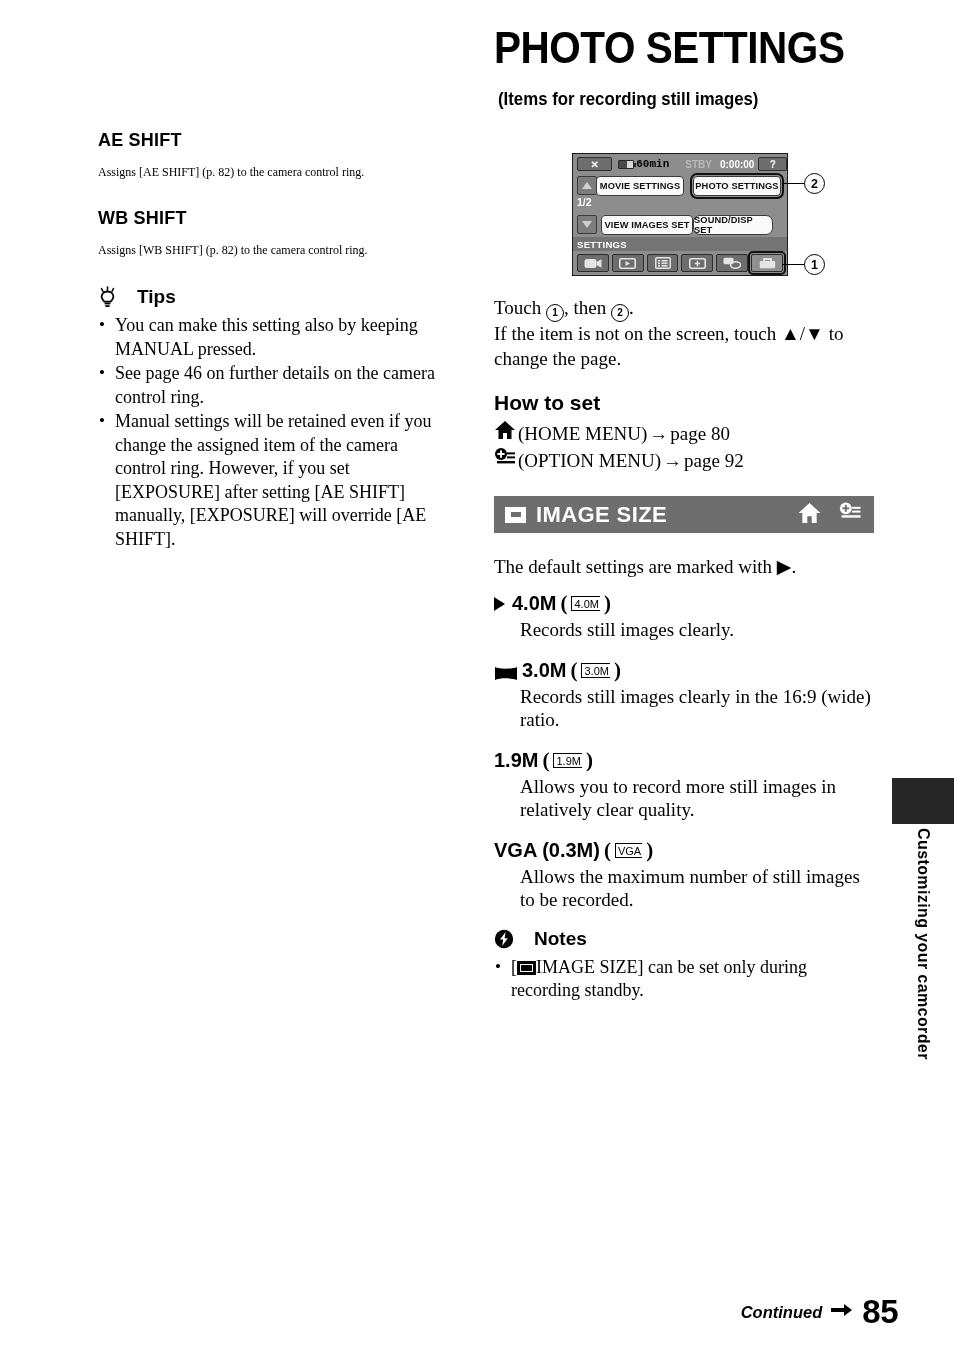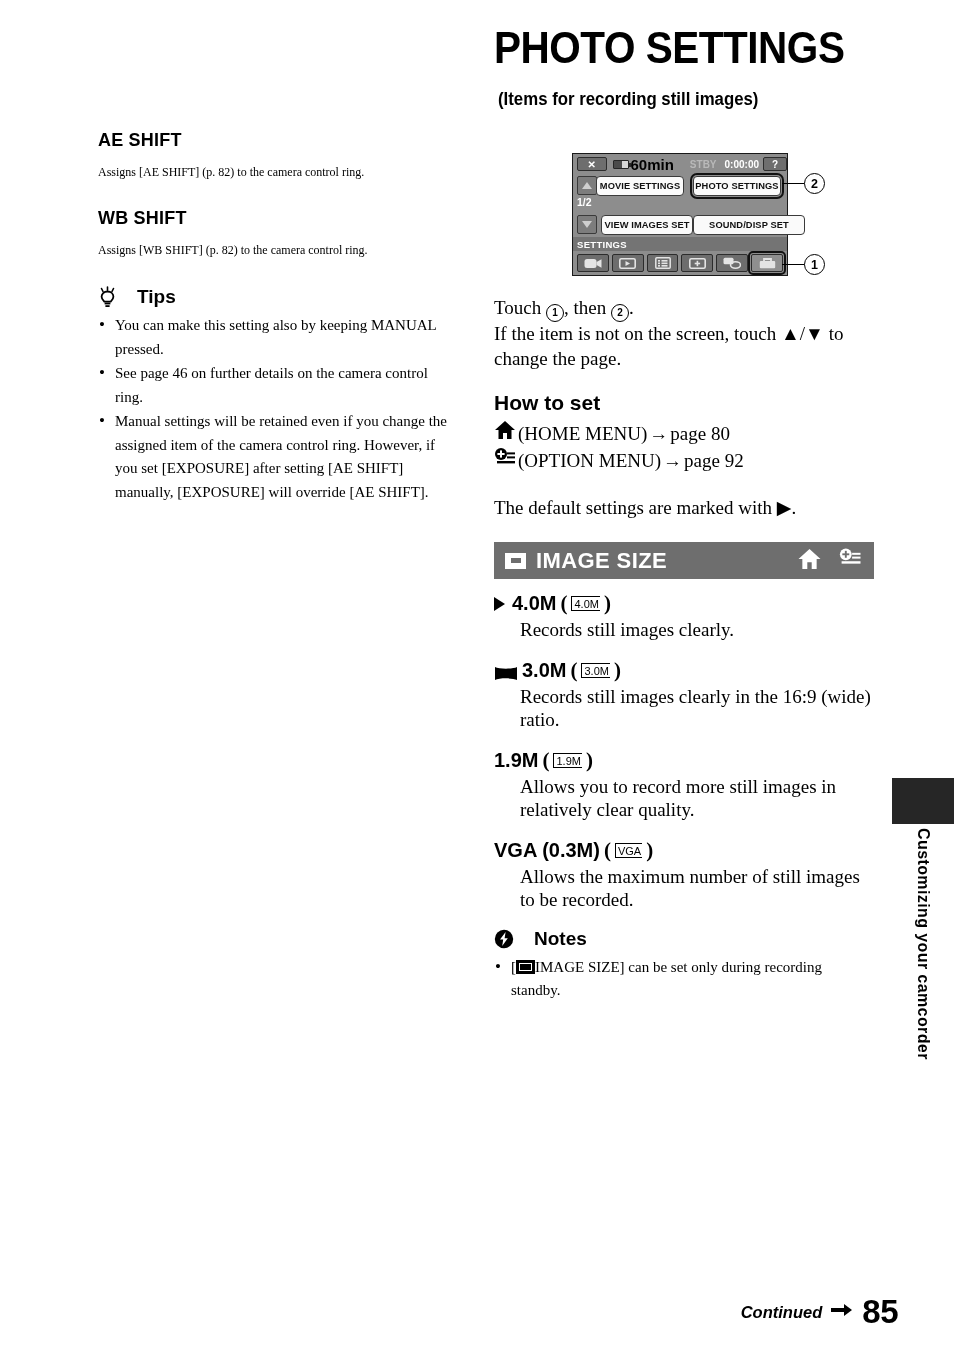--- a/index.html
+++ b/index.html
@@ -76,21 +76,21 @@
     font-size: 19px;
   }
   .bullets {
     list-style: none;
     margin: 0;
     padding: 0;
   }
   .bullets li {
     position: relative;
     padding-left: 17px;
-    font-size: 15px;
+    font-size: 18px;
     line-height: 23.5px;
     margin-bottom: 1px;
   }
   .bullets li:before {
     content: "\2022";
     position: absolute;
     left: 1px;
     top: -1px;
     font-size: 17px;
   }
@@ -164,22 +164,22 @@
     box-sizing: border-box;
   }
   .batt-shape:after {
     content: "";
     position: absolute;
     right: -3px; top: 2px;
     width: 2px; height: 4px;
     background: #262626;
   }
   .lcd-batt-text {
-    font-family: Liberation Sans, sans-serif;
-    font-size: 15px;
+    font-family: Liberation Mono, monospace;
+    font-size: 11px;
     font-weight: bold;
     color: #000;
   }
   .lcd-stby {
     font-family: "Liberation Sans", sans-serif;
     font-size: 10px;
     font-weight: bold;
     color: #b9b9b9;
     margin-left: 16px;
   }
@@ -264,21 +264,21 @@
     display: flex;
     align-items: center;
     justify-content: center;
     box-sizing: border-box;
     letter-spacing: 0.1px;
   }
   #btn-movie-settings { left: 23px; top: 2px; width: 88px; }
   #btn-photo-settings { left: 120px; top: 2px; width: 88px;
                         outline: 2.4px solid #111; outline-offset: 1px; }
   #btn-view-images   { left: 28px; top: 41px; width: 92px; }
-  #btn-sound-disp    { left: 120px; top: 41px; width: 112px; }
+  #btn-sound-disp    { left: 120px; top: 41px; width: 80px; border-radius: 7px; }
 
   
   .lcd-wm {
     position: absolute;
     opacity: 0.25;
     pointer-events: none;
   }
 
   
   #lcd-settings-label {
@@ -716,42 +716,42 @@
         <rect x="13" y="5.4" width="8" height="2" fill="#000"></rect>
         <rect x="13" y="9.4" width="8" height="2" fill="#000"></rect>
         <rect x="3" y="14" width="18" height="2.4" fill="#000"></rect>
       </svg>
     </span>
     <span>(OPTION MENU)</span>
     <span>→</span>
     <span>page 92</span>
   </div>
 
-  <div id="default-note">The default settings are marked with ▶.</div>
-
   <div id="image-size-bar">
     <span class="bar-icon-box"></span>
     <span class="bar-title">IMAGE SIZE</span>
     <span style="margin-right:16px;">
       <svg width="25" height="22" viewBox="0 0 22 20">
         <path d="M11 1 L21 10 L17.5 10 L17.5 19 L13 19 L13 13 L9 13 L9 19 L4.5 19 L4.5 10 L1 10 Z" fill="#fff"></path>
       </svg>
     </span>
     <span>
       <svg width="24" height="21" viewBox="0 0 22 20">
         <circle cx="7" cy="6" r="5.6" fill="#fff"></circle>
         <rect x="6.1" y="2.7" width="1.8" height="6.6" fill="#6e6e6e"></rect>
         <rect x="3.7" y="5.1" width="6.6" height="1.8" fill="#6e6e6e"></rect>
         <rect x="13" y="4.6" width="8" height="1.9" fill="#fff"></rect>
         <rect x="13" y="8.2" width="8" height="1.9" fill="#fff"></rect>
         <rect x="3" y="12.6" width="18" height="2.3" fill="#fff"></rect>
       </svg>
     </span>
   </div>
 
+  <div id="default-note">The default settings are marked with ▶.</div>
+
   <div id="options-list">
 
     <div>
       <div class="option-title">
         <span class="default-arrow"></span>
         <span>4.0M</span>
         <span class="paren">(</span>
         <span class="size-badge">4.0M</span>
         <span class="paren">)</span>
       </div>

